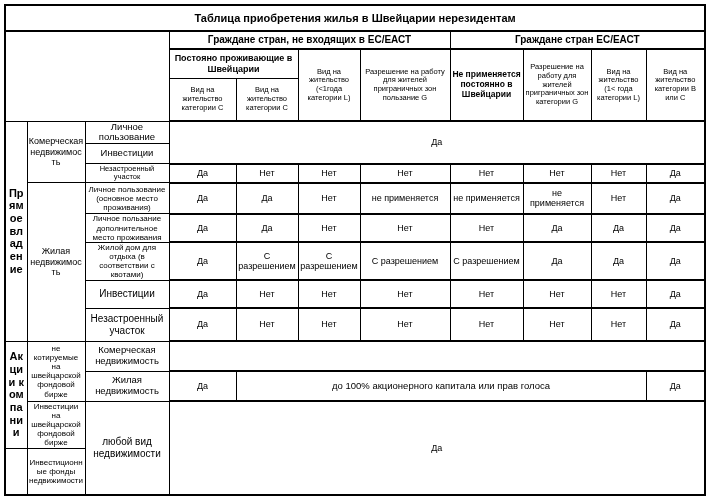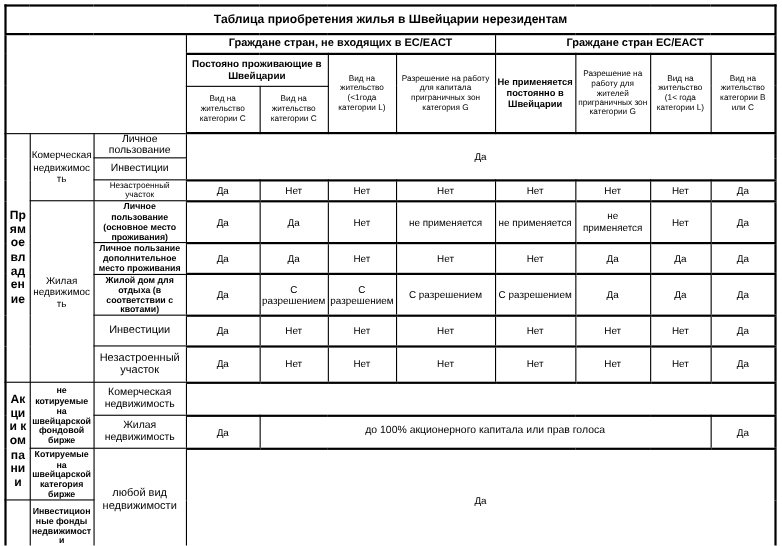--- a/index.html
+++ b/index.html
@@ -9,21 +9,21 @@
   table{border-collapse:collapse;table-layout:fixed;width:702px;border:2px solid #000;}
   td{border:1px solid #000;text-align:center;vertical-align:middle;
      padding:0 1px;overflow:hidden;line-height:1.15;}
   .ttl{font-weight:bold;font-size:11px;border-bottom:2px solid #000;}
   .grp{font-weight:bold;font-size:10px;border-width:2px 1px;}
   .hb{font-weight:bold;font-size:8.5px;}
   .h{font-size:7.5px;}
   .vert{font-weight:bold;font-size:11px;word-break:break-all;line-height:1.15;border-width:1px;}
   .lbl{font-size:8.5px;overflow-wrap:anywhere;}
   .s75{font-size:7.5px;}
-  .s8{font-size:8px;font-weight:bold;}
+  .s8{font-size:8px;}
   .s9{font-size:9px;}
   .s95{font-size:9.5px;}
   .s10{font-size:10px;}
   .val{font-size:9px;border-width:2px 1px;}
   .val2{font-size:9.5px;border-width:2px 1px;}
 </style>
 </head>
 <body>
 
 <div class="page">
@@ -49,21 +49,21 @@
 
   <tr style="height:18px">
     <td colspan="3" rowspan="3"></td>
     <td colspan="4" class="grp">Граждане стран, не входящих в ЕС/ЕАСТ</td>
     <td colspan="4" class="grp">Граждане стран ЕС/ЕАСТ</td>
   </tr>
 
   <tr style="height:29px">
     <td colspan="2" class="hb" style="font-size:9px">Постояно проживающие в Швейцарии</td>
     <td rowspan="2" class="h">Вид на жительство (&lt;1года категории L)</td>
-    <td rowspan="2" class="h">Разрешение на работу для капитала приграничных зон категория G</td>
+    <td rowspan="2" class="h">Разрешение на работу для жителей приграничных зон пользание G</td>
     <td rowspan="2" class="hb">Не применяется постоянно в Швейцарии</td>
     <td rowspan="2" class="h">Разрешение на работу для жителей приграничных зон категории G</td>
     <td rowspan="2" class="h">Вид на жительство (1&lt; года категории L)</td>
     <td rowspan="2" class="h">Вид на жительство категории B или C</td>
   </tr>
 
   <tr style="height:43px">
     <td class="h">Вид на жительство категории C</td>
     <td class="h">Вид на жительство категории C</td>
   </tr>
@@ -160,21 +160,21 @@
   </tr>
 
   <tr style="height:30px">
     <td class="lbl s95">Жилая недвижимость</td>
     <td class="val">Да</td>
     <td colspan="6" class="val2">до 100% акционерного капитала или прав голоса</td>
     <td class="val">Да</td>
   </tr>
 
   <tr style="height:47px">
-    <td class="lbl s8">Котируемые на швейцарской категория бирже</td>
+    <td class="lbl s8">Инвестиции на швейцарской фондовой бирже</td>
     <td rowspan="2" class="lbl s10">любой вид недвижимости</td>
     <td colspan="8" rowspan="2" class="val">Да</td>
   </tr>
 
   <tr style="height:47px">
     <td></td>
     <td class="lbl s8">Инвестиционные фонды недвижимости</td>
   </tr>
 </tbody>
     </table>

